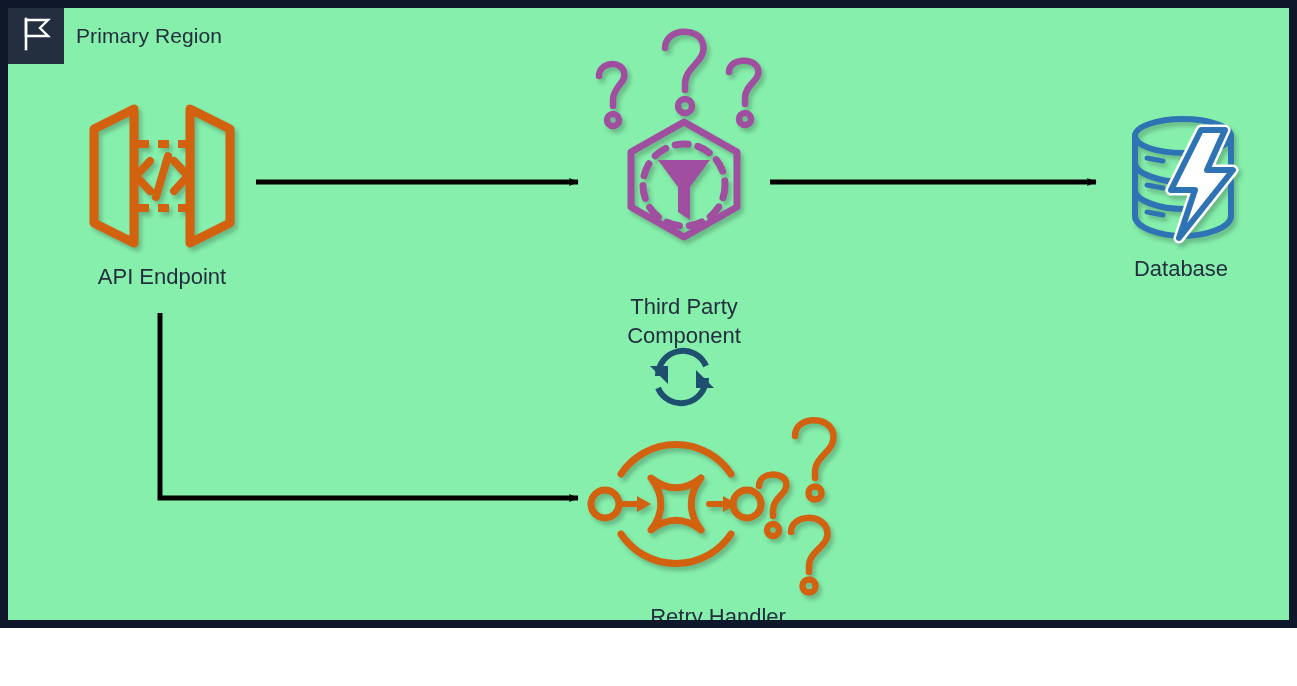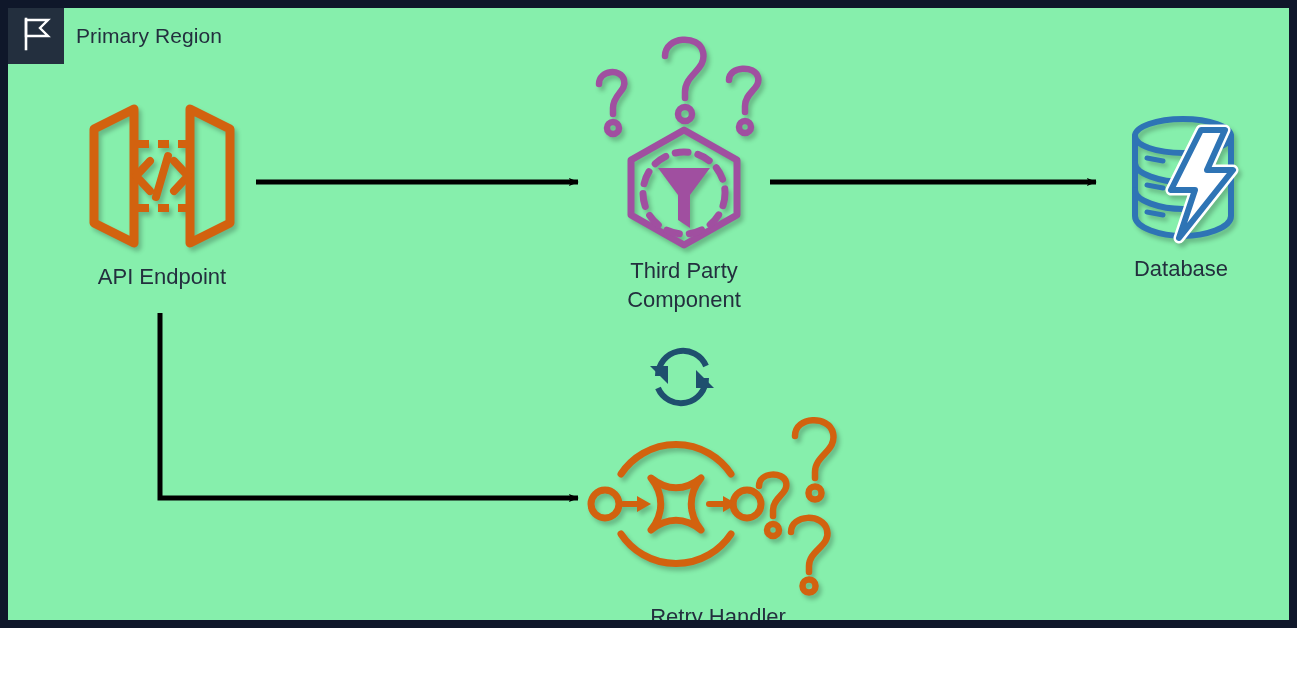--- a/index.html
+++ b/index.html
@@ -62,21 +62,21 @@
   #edges {
     position: absolute;
     left: 0;
     top: 0;
     width: 1297px;
     height: 686px;
     z-index: 2;
     pointer-events: none;
   }
   .node-api      { left: 48px;  top: 88px;  width: 212px; z-index: 3; }
-  .node-third    { left: 556px; top: 20px;  width: 240px; z-index: 3; }
+  .node-third    { left: 556px; top: 12px;  width: 240px; z-index: 3; gap: 44px; }
   .node-database { left: 1078px;top: 100px; width: 190px; z-index: 3; }
   .node-retry    { left: 560px; top: 398px; width: 300px; z-index: 3; align-items: center; }
   #retry-loop-icon {
     position: absolute;
     left: 632px;
     top: 336px;
     z-index: 3;
     line-height: 0;
   }
   .shadowed { filter: drop-shadow(3px 4px 2px rgba(0,0,0,0.22)); }

